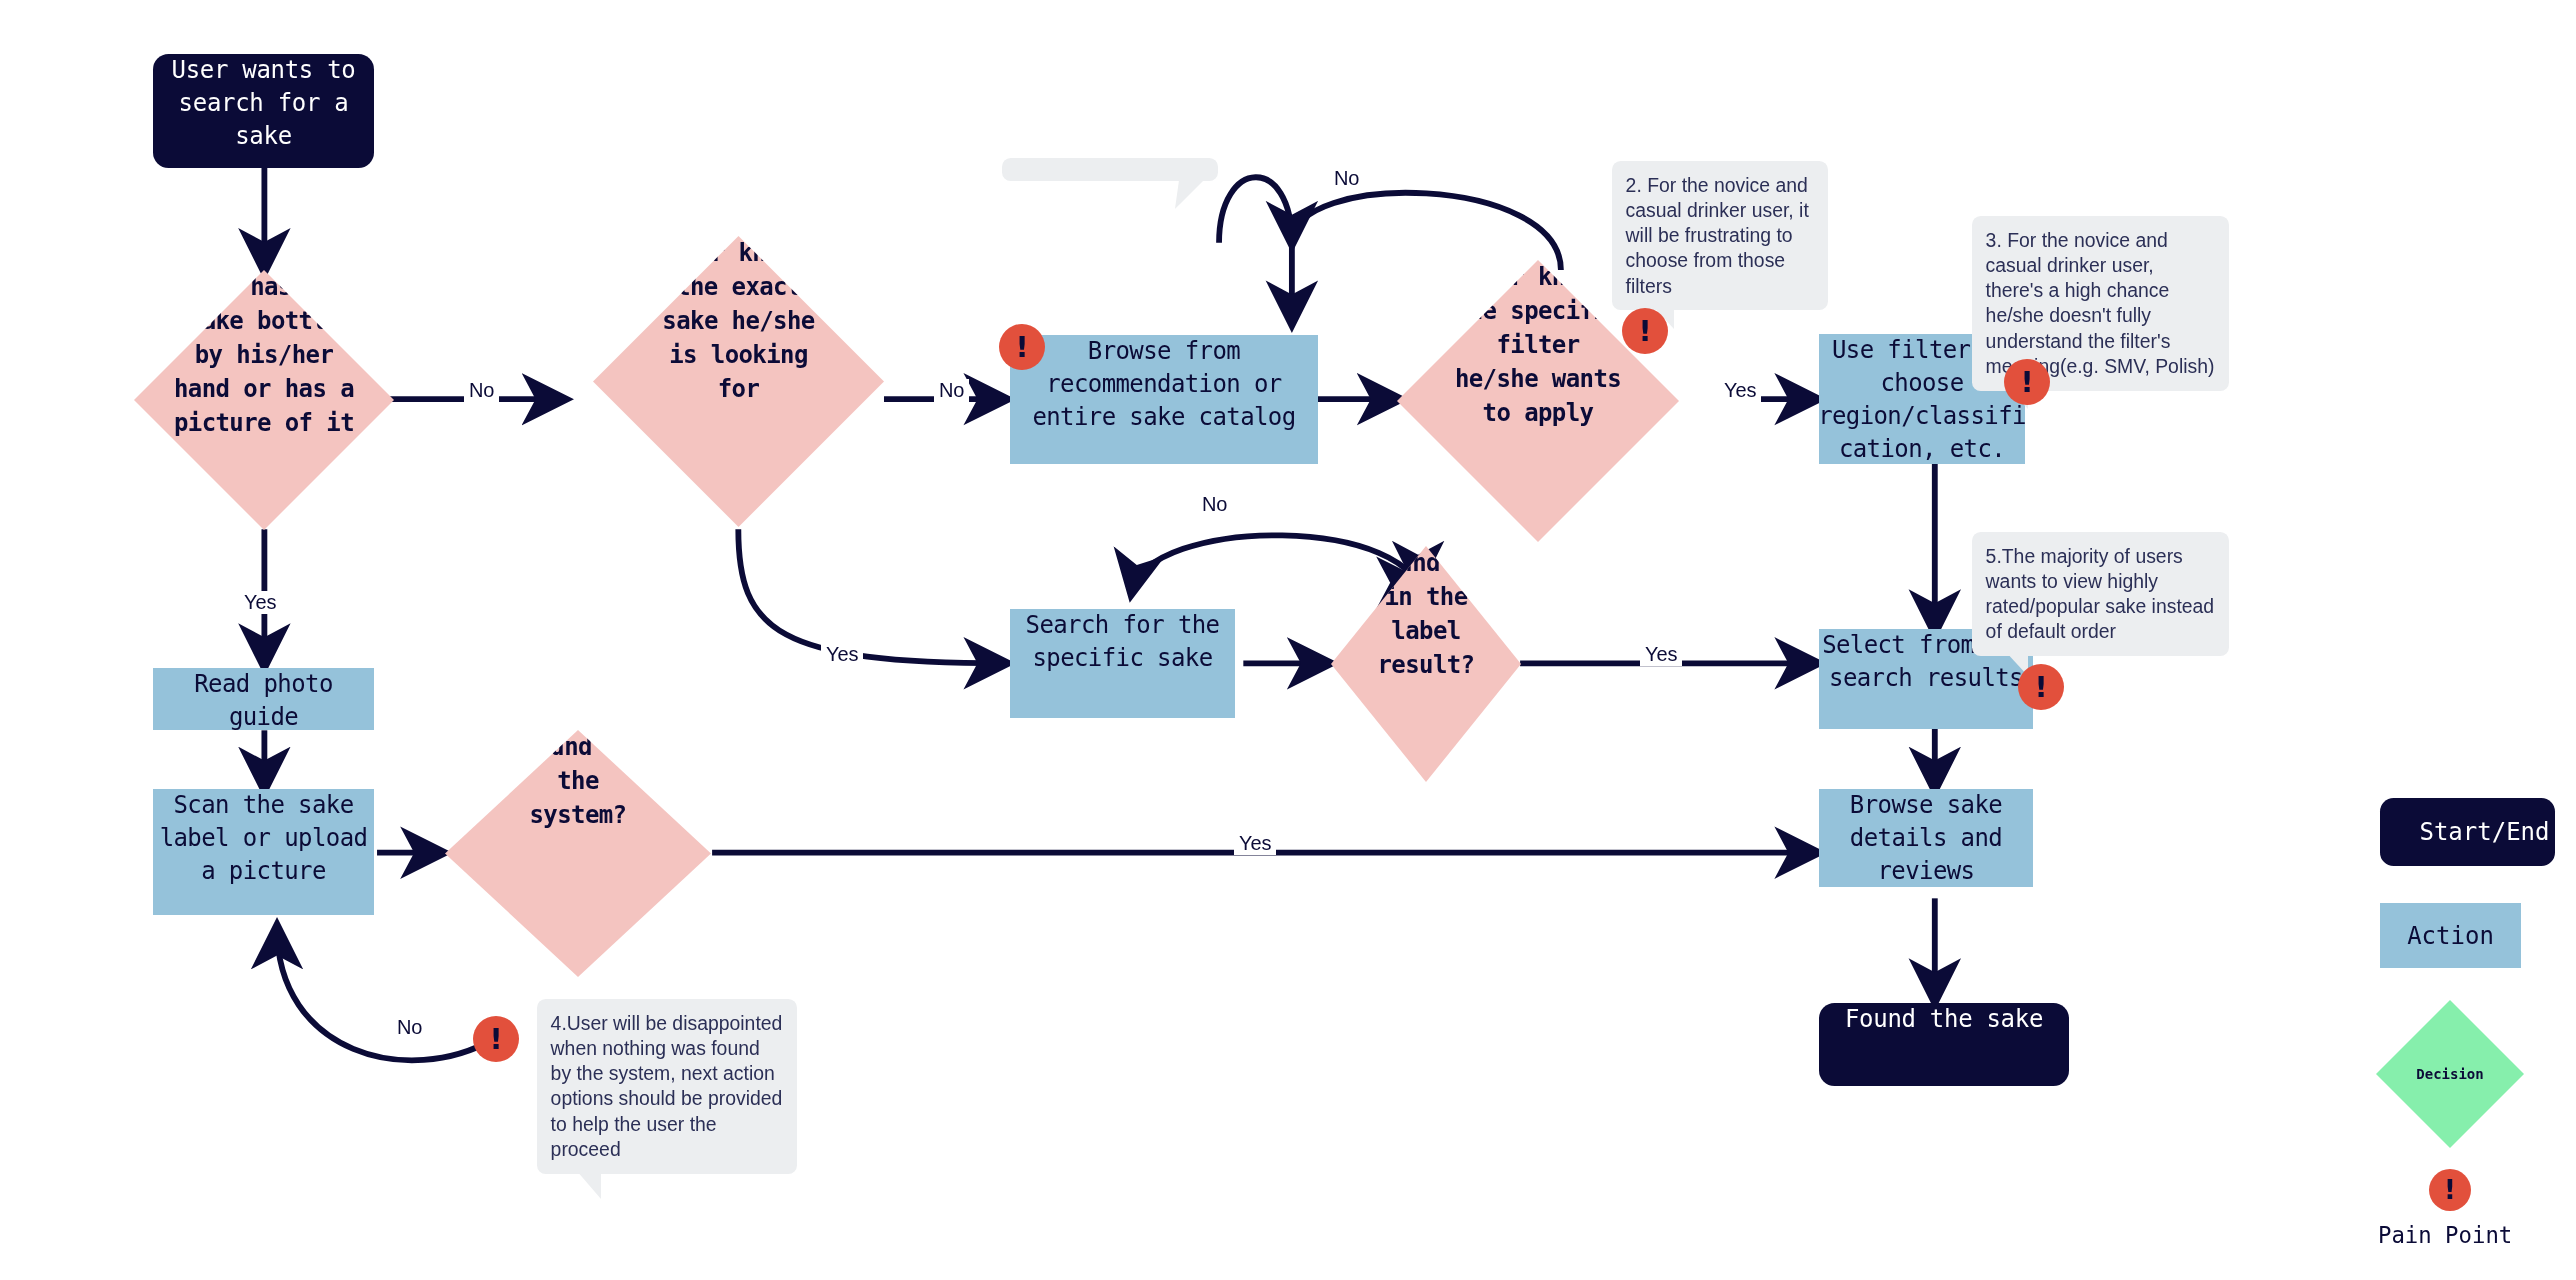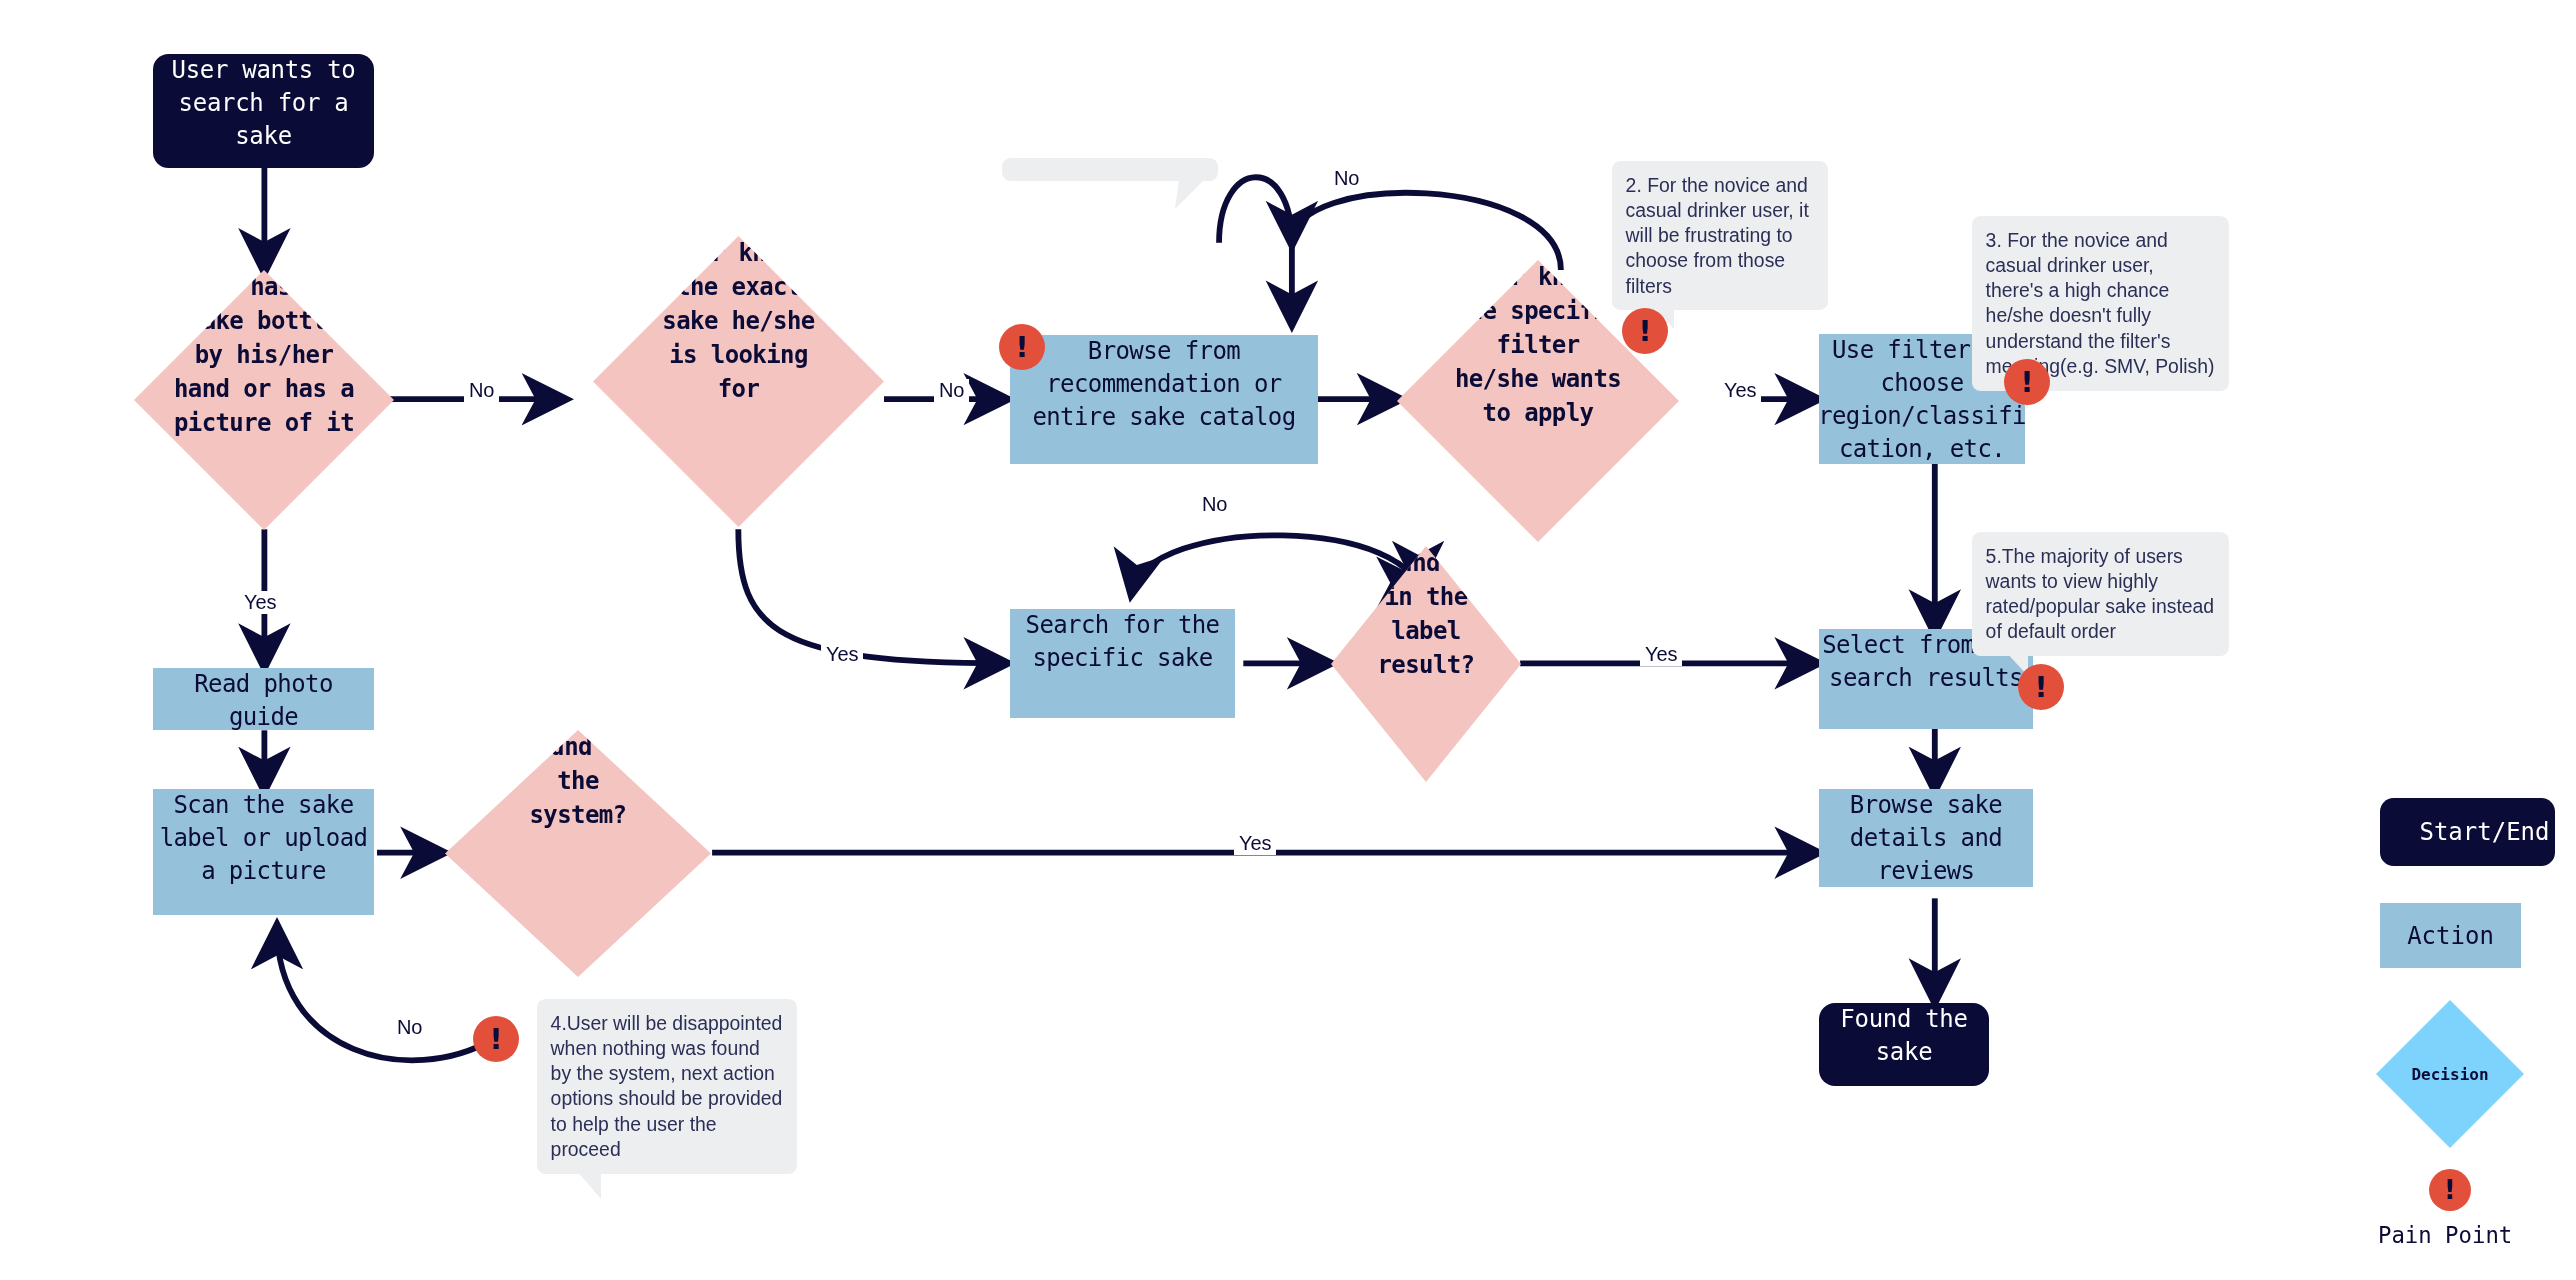--- a/index.html
+++ b/index.html
@@ -39,24 +39,24 @@
           font-size:20px;background:#ffffff;padding:0 4.9px;z-index:5;white-space:nowrap;}
 
   
   .legend{position:absolute;}
   .lg-term{position:absolute;width:141px;height:68px;background:#0b0b37;color:#fff;
            border-radius:13.6px;display:flex;align-items:center;justify-content:center;
            font-size:24px;font-family:"DejaVu Sans Mono",monospace;}
   .lg-act{position:absolute;width:141px;height:65px;background:#95c2da;color:#0b0b37;
           display:flex;align-items:center;justify-content:center;font-size:24px;
           font-family:"DejaVu Sans Mono",monospace;}
-  .lg-dec{position:absolute;width:148px;height:148px;background:#7dd3fc;
+  .lg-dec{position:absolute;width:148px;height:148px;background:#86efac;
           clip-path:polygon(50% 0%,100% 50%,50% 100%,0% 50%);
           display:flex;align-items:center;justify-content:center;color:#0b0b37;
-          font-weight:bold;font-size:16px;font-family:"DejaVu Sans Mono",monospace;}
+          font-weight:bold;font-size:14px;font-family:"DejaVu Sans Mono",monospace;}
   .lg-pain{position:absolute;width:42px;height:42px;border-radius:50%;background:#e2503c;
            color:#0b0b37;display:flex;align-items:center;justify-content:center;
            font-family:"DejaVu Sans",sans-serif;font-weight:bold;font-size:26px;}
   .lg-pain-label{position:absolute;color:#0b0b37;font-size:22.3px;
                  font-family:"DejaVu Sans Mono",monospace;white-space:nowrap;}
 </style>
 </head>
 <body>
 
 <div class="stage">
@@ -204,21 +204,21 @@
   <div class="pain" style="left:473px;top:1016px;">
     <span>!</span>
   </div>
 
   <div class="node action" style="left:1819px;top:789px;width:214px;height:98px;">
     <span style="white-space:pre-line;">Browse sake
 details and
 reviews</span>
   </div>
 
-  <div class="node terminal" style="left:1819px;top:1003px;width:170px;height:83px;border-radius:16px;">
+  <div class="node terminal" style="left:1819px;top:1003px;width:250px;height:83px;">
     <span style="white-space:pre-line;">Found the sake</span>
   </div>
 
   <div class="elabel" style="left:464px;top:379px;">No</div>
   <div class="elabel" style="left:934px;top:379px;">No</div>
   <div class="elabel" style="left:1329px;top:167px;">No</div>
   <div class="elabel" style="left:1197px;top:493px;">No</div>
   <div class="elabel" style="left:392px;top:1016px;">No</div>
 
   <div class="elabel" style="left:239px;top:591px;">Yes</div>

